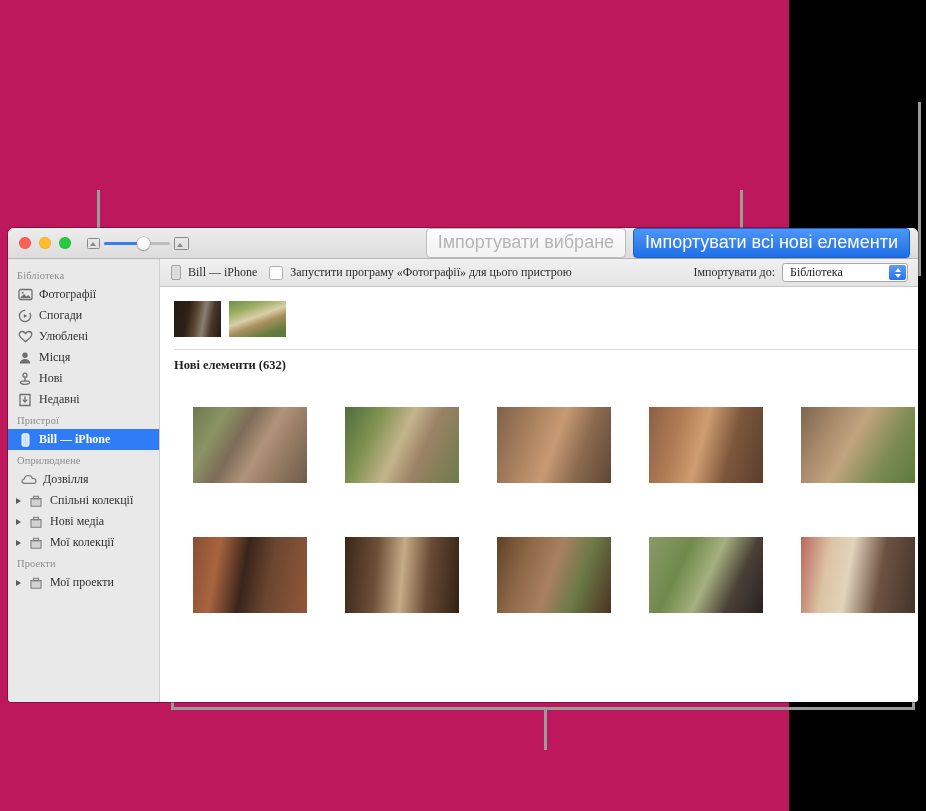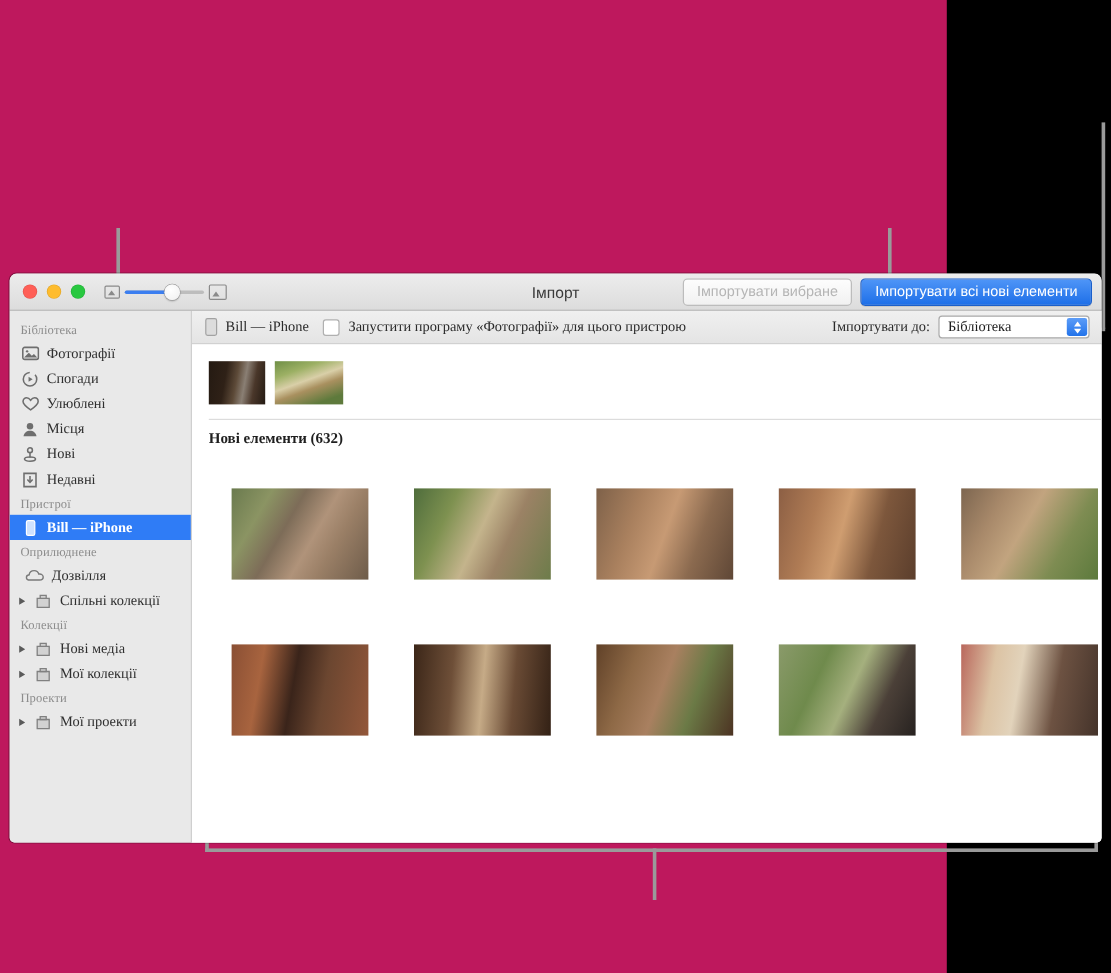--- a/index.html
+++ b/index.html
@@ -58,21 +58,21 @@
     background: radial-gradient(circle at 40% 35%, #ffffff, #efefef);
     box-shadow: 0 0 0 0.5px #9a9a9a, 0 1px 1.5px rgba(0,0,0,.3);
   }
 
   #title-text {
     position:absolute; left:0; right:0; text-align:center;
     font-size: 13px; color: #3b3b3b; pointer-events:none;
   }
   .title-buttons { position:absolute; right: 8px; display:flex; gap:7px; align-items:center; }
   .btn {
-    font-size: 12px; padding: 3px 11px 4px; border-radius: 4px;
+    font-size: 18px; padding: 3px 11px 4px; border-radius: 4px;
     border: 1px solid #bcbcbc; background: linear-gradient(#fdfdfd,#f1f1f1);
     color: #b5b5b5; white-space: nowrap;
   }
   .btn.primary {
     background: linear-gradient(#4e95f7,#1e6fe8);
     border-color: #1a5fcb; color: #ffffff; font-weight: 400;
     box-shadow: 0 0.5px 0.5px rgba(0,0,0,.18);
   }
 
   
@@ -278,21 +278,20 @@
           <span class="disc"></span>
           <span class="ico">
             <svg width="14" height="14" viewBox="0 0 14 14">
                 <path d="M2 4.6 h10 v7.6 h-10 z" fill="#d2d2d2" stroke="#808080" stroke-width="1.1"></path>
                 <path d="M4.5 2.2 h5 v2.4 h-5 z" fill="#d2d2d2" stroke="#808080" stroke-width="1.1"></path>
               </svg>
           </span>
           <span class="lbl">Спільні колекції</span>
         </div>
 
-        <div class="sec-head">Колекції</div>
         <div class="srow">
           <span class="disc"></span>
           <span class="ico">
             <svg width="14" height="14" viewBox="0 0 14 14">
                 <path d="M2 4.6 h10 v7.6 h-10 z" fill="#d2d2d2" stroke="#808080" stroke-width="1.1"></path>
                 <path d="M4.5 2.2 h5 v2.4 h-5 z" fill="#d2d2d2" stroke="#808080" stroke-width="1.1"></path>
               </svg>
           </span>
           <span class="lbl">Нові медіа</span>
         </div>

